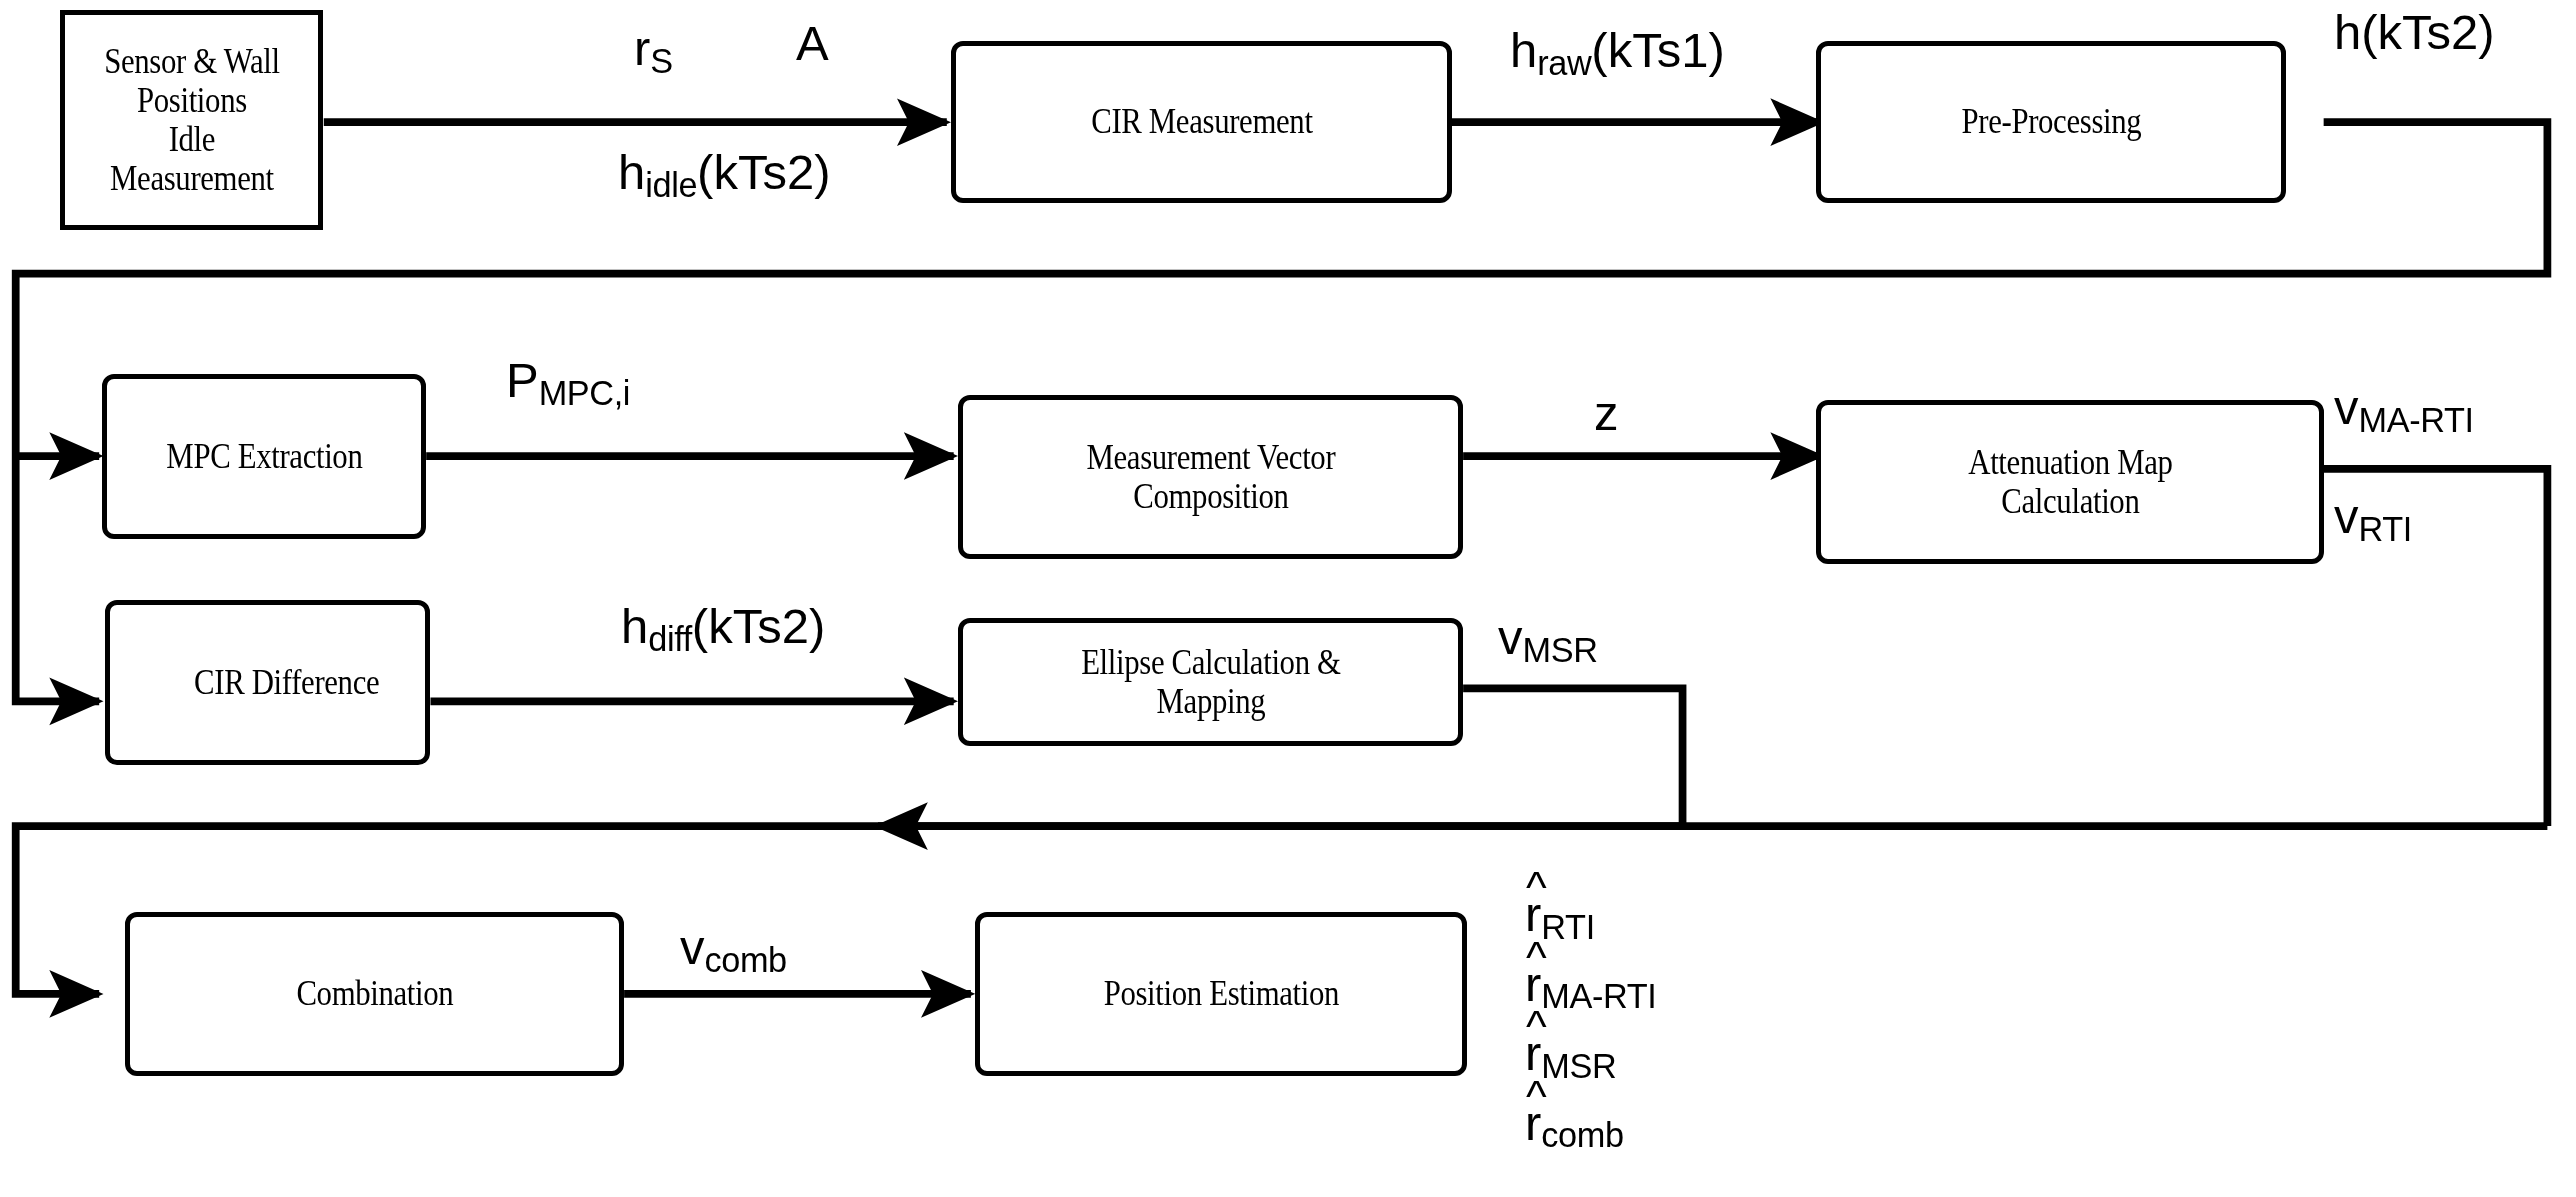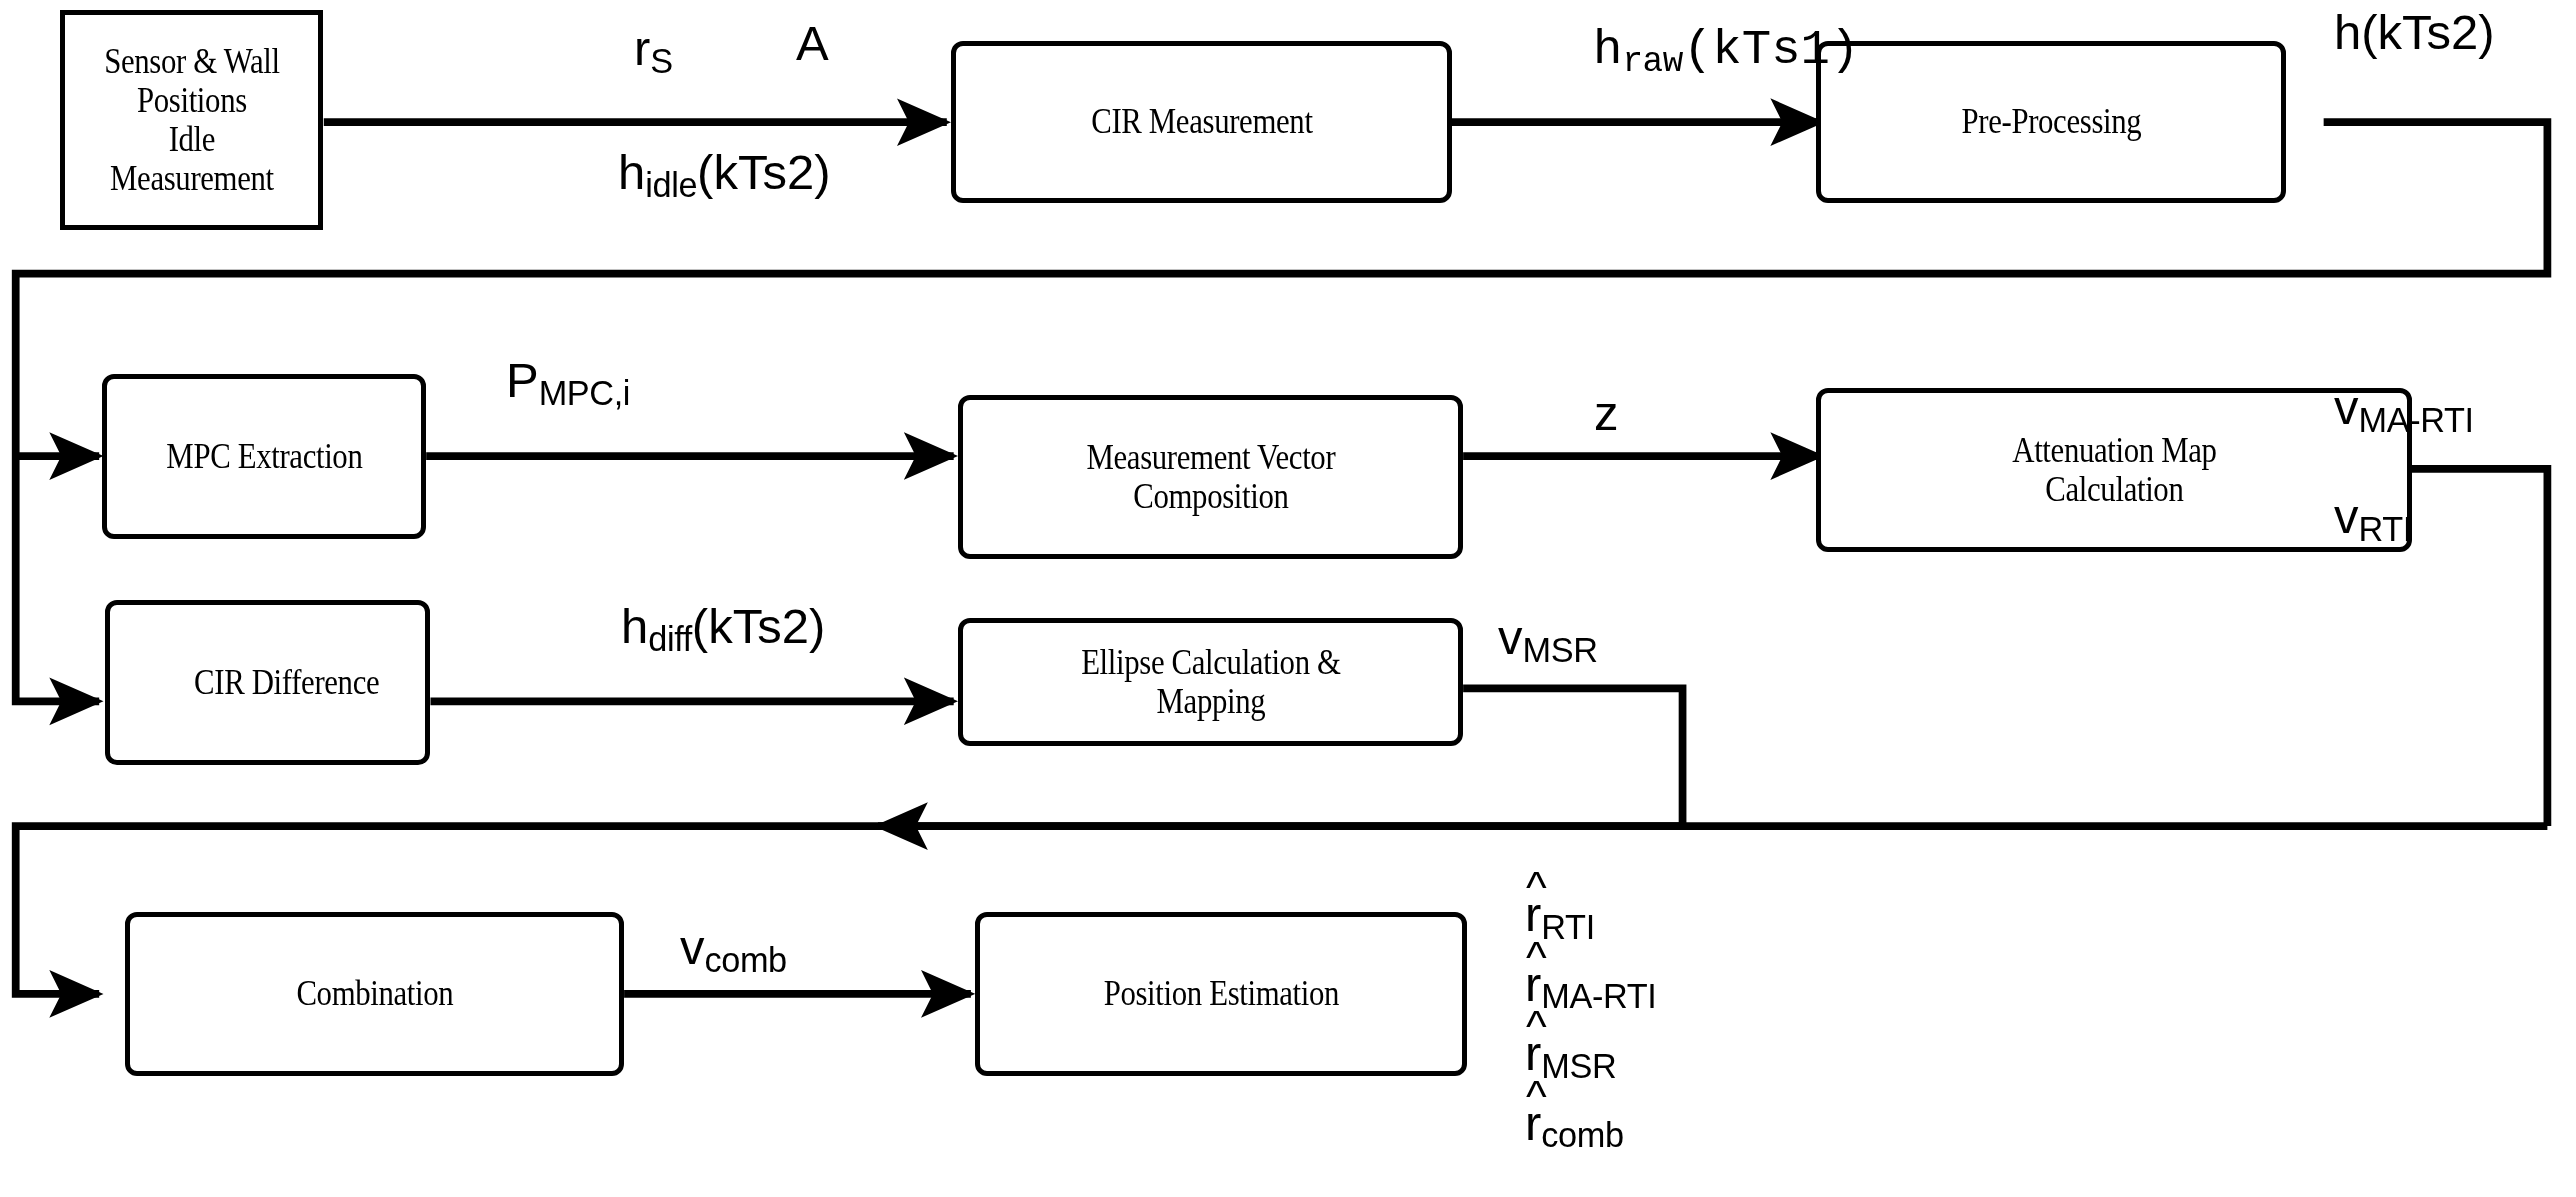--- a/index.html
+++ b/index.html
@@ -146,21 +146,21 @@
   </div>
 
   <div class="node rounded" style="left:102px; top:374px; width:324px; height:165px;">
     <span class="lbl">MPC Extraction</span>
   </div>
 
   <div class="node rounded" style="left:958px; top:395px; width:505px; height:164px;">
     <span class="lbl">Measurement Vector<br>Composition</span>
   </div>
 
-  <div class="node rounded" style="left:1816px; top:388px; width:596px; height:164px;">
+  <div class="node rounded" style="left:1816px; top:400px; width:508px; height:164px;">
     <span class="lbl">Attenuation Map<br>Calculation</span>
   </div>
 
   <div class="node rounded" style="left:105px; top:600px; width:325px; height:165px;padding-left:47px;">
     <span class="lbl">CIR Difference</span>
   </div>
 
   <div class="node rounded" style="left:958px; top:618px; width:505px; height:128px;">
     <span class="lbl">Ellipse Calculation &amp;<br>Mapping</span>
   </div>
@@ -178,21 +178,21 @@
   </div>
 
   <div class="edge-label" style="left:796px; top:19px;">
     <span>A</span>
   </div>
 
   <div class="edge-label" style="left:618px; top:148px;">
     <span>h</span><sub>idle</sub><span>(kTs2)</span>
   </div>
 
-  <div class="edge-label" style="left:1593px; top:26px;font-family:Liberation Mono, monospace;">
+  <div class="edge-label" style="left:1510px; top:26px;">
     <span>h</span><sub>raw</sub><span>(kTs1)</span>
   </div>
 
   <div class="edge-label" style="left:2334px; top:8px;">
     <span>h(kTs2)</span>
   </div>
 
   <div class="edge-label" style="left:506px; top:356px;">
     <span>P</span><sub>MPC,i</sub>
   </div>

